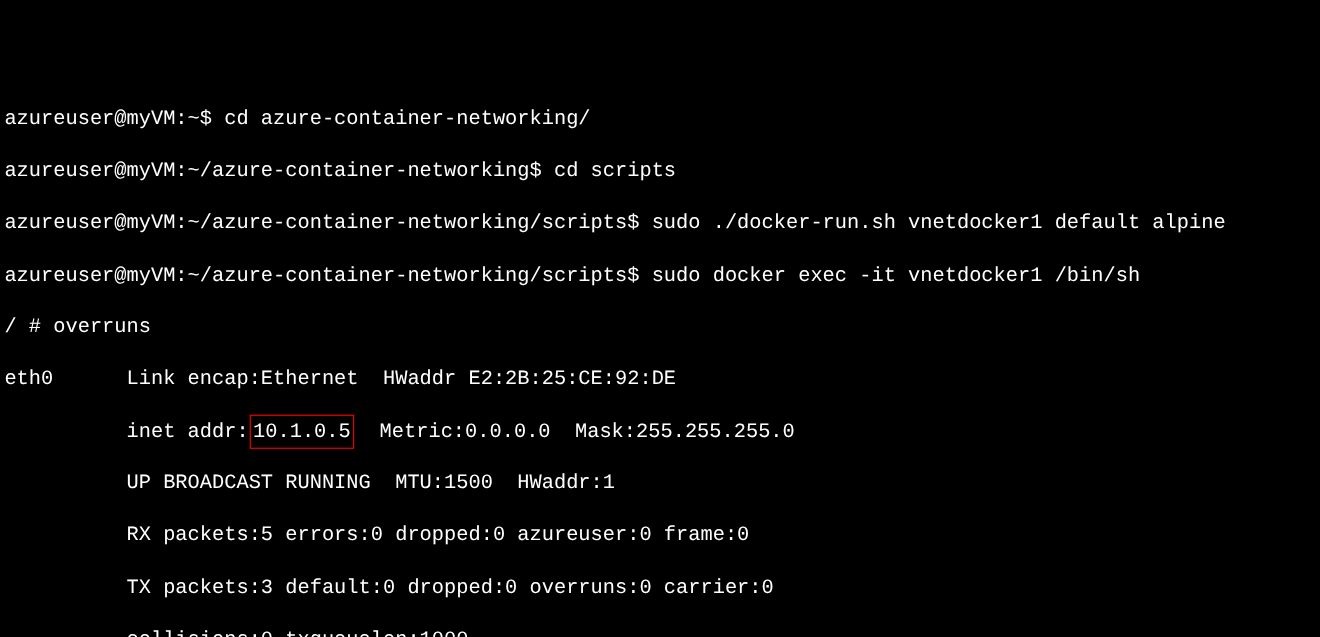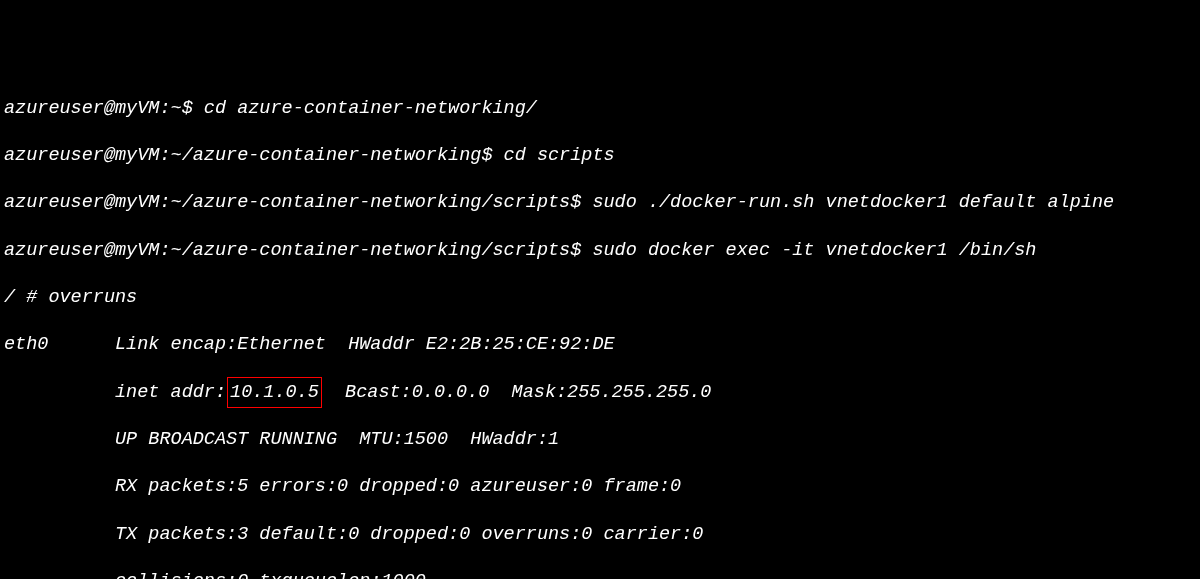--- a/index.html
+++ b/index.html
@@ -14,40 +14,39 @@
       font-size: 18.5px;
       line-height: 1.28;
       padding: 2px 4px;
       white-space: pre;
       width: 1200px;
       height: 579px;
       overflow: hidden;
     }
     .line {
       display: block;
-      font-style: italic;
     }
     .highlight {
       border: 1.5px solid #ff0000;
       padding: 4px 2px;
       margin: 0 1px;
     }
   </style>
 </head>
 <body>
 
 
 
 <span class="line">azureuser@myVM:~$ cd azure-container-networking/</span>
 <span class="line">azureuser@myVM:~/azure-container-networking$ cd scripts</span>
 <span class="line">azureuser@myVM:~/azure-container-networking/scripts$ sudo ./docker-run.sh vnetdocker1 default alpine</span>
 <span class="line">azureuser@myVM:~/azure-container-networking/scripts$ sudo docker exec -it vnetdocker1 /bin/sh</span>
 <span class="line">/ # overruns</span>
 <span class="line">eth0      Link encap:Ethernet  HWaddr E2:2B:25:CE:92:DE</span>
-<span class="line"><span>          inet addr:</span><span class="highlight">10.1.0.5</span><span>  Bcast:0.0.0.0  Mask:255.255.255.0</span></span>
+<span class="line"><span>          inet addr:</span><span class="highlight">10.1.0.5</span><span>  Metric:0.0.0.0  Mask:255.255.255.0</span></span>
 <span class="line">          UP BROADCAST RUNNING  MTU:1500  HWaddr:1</span>
 <span class="line">          RX packets:5 errors:0 dropped:0 azureuser:0 frame:0</span>
 <span class="line">          TX packets:3 default:0 dropped:0 overruns:0 carrier:0</span>
 <span class="line">          collisions:0 txqueuelen:1000</span>
 
 <span class="line"></span>
 
 
 
 

